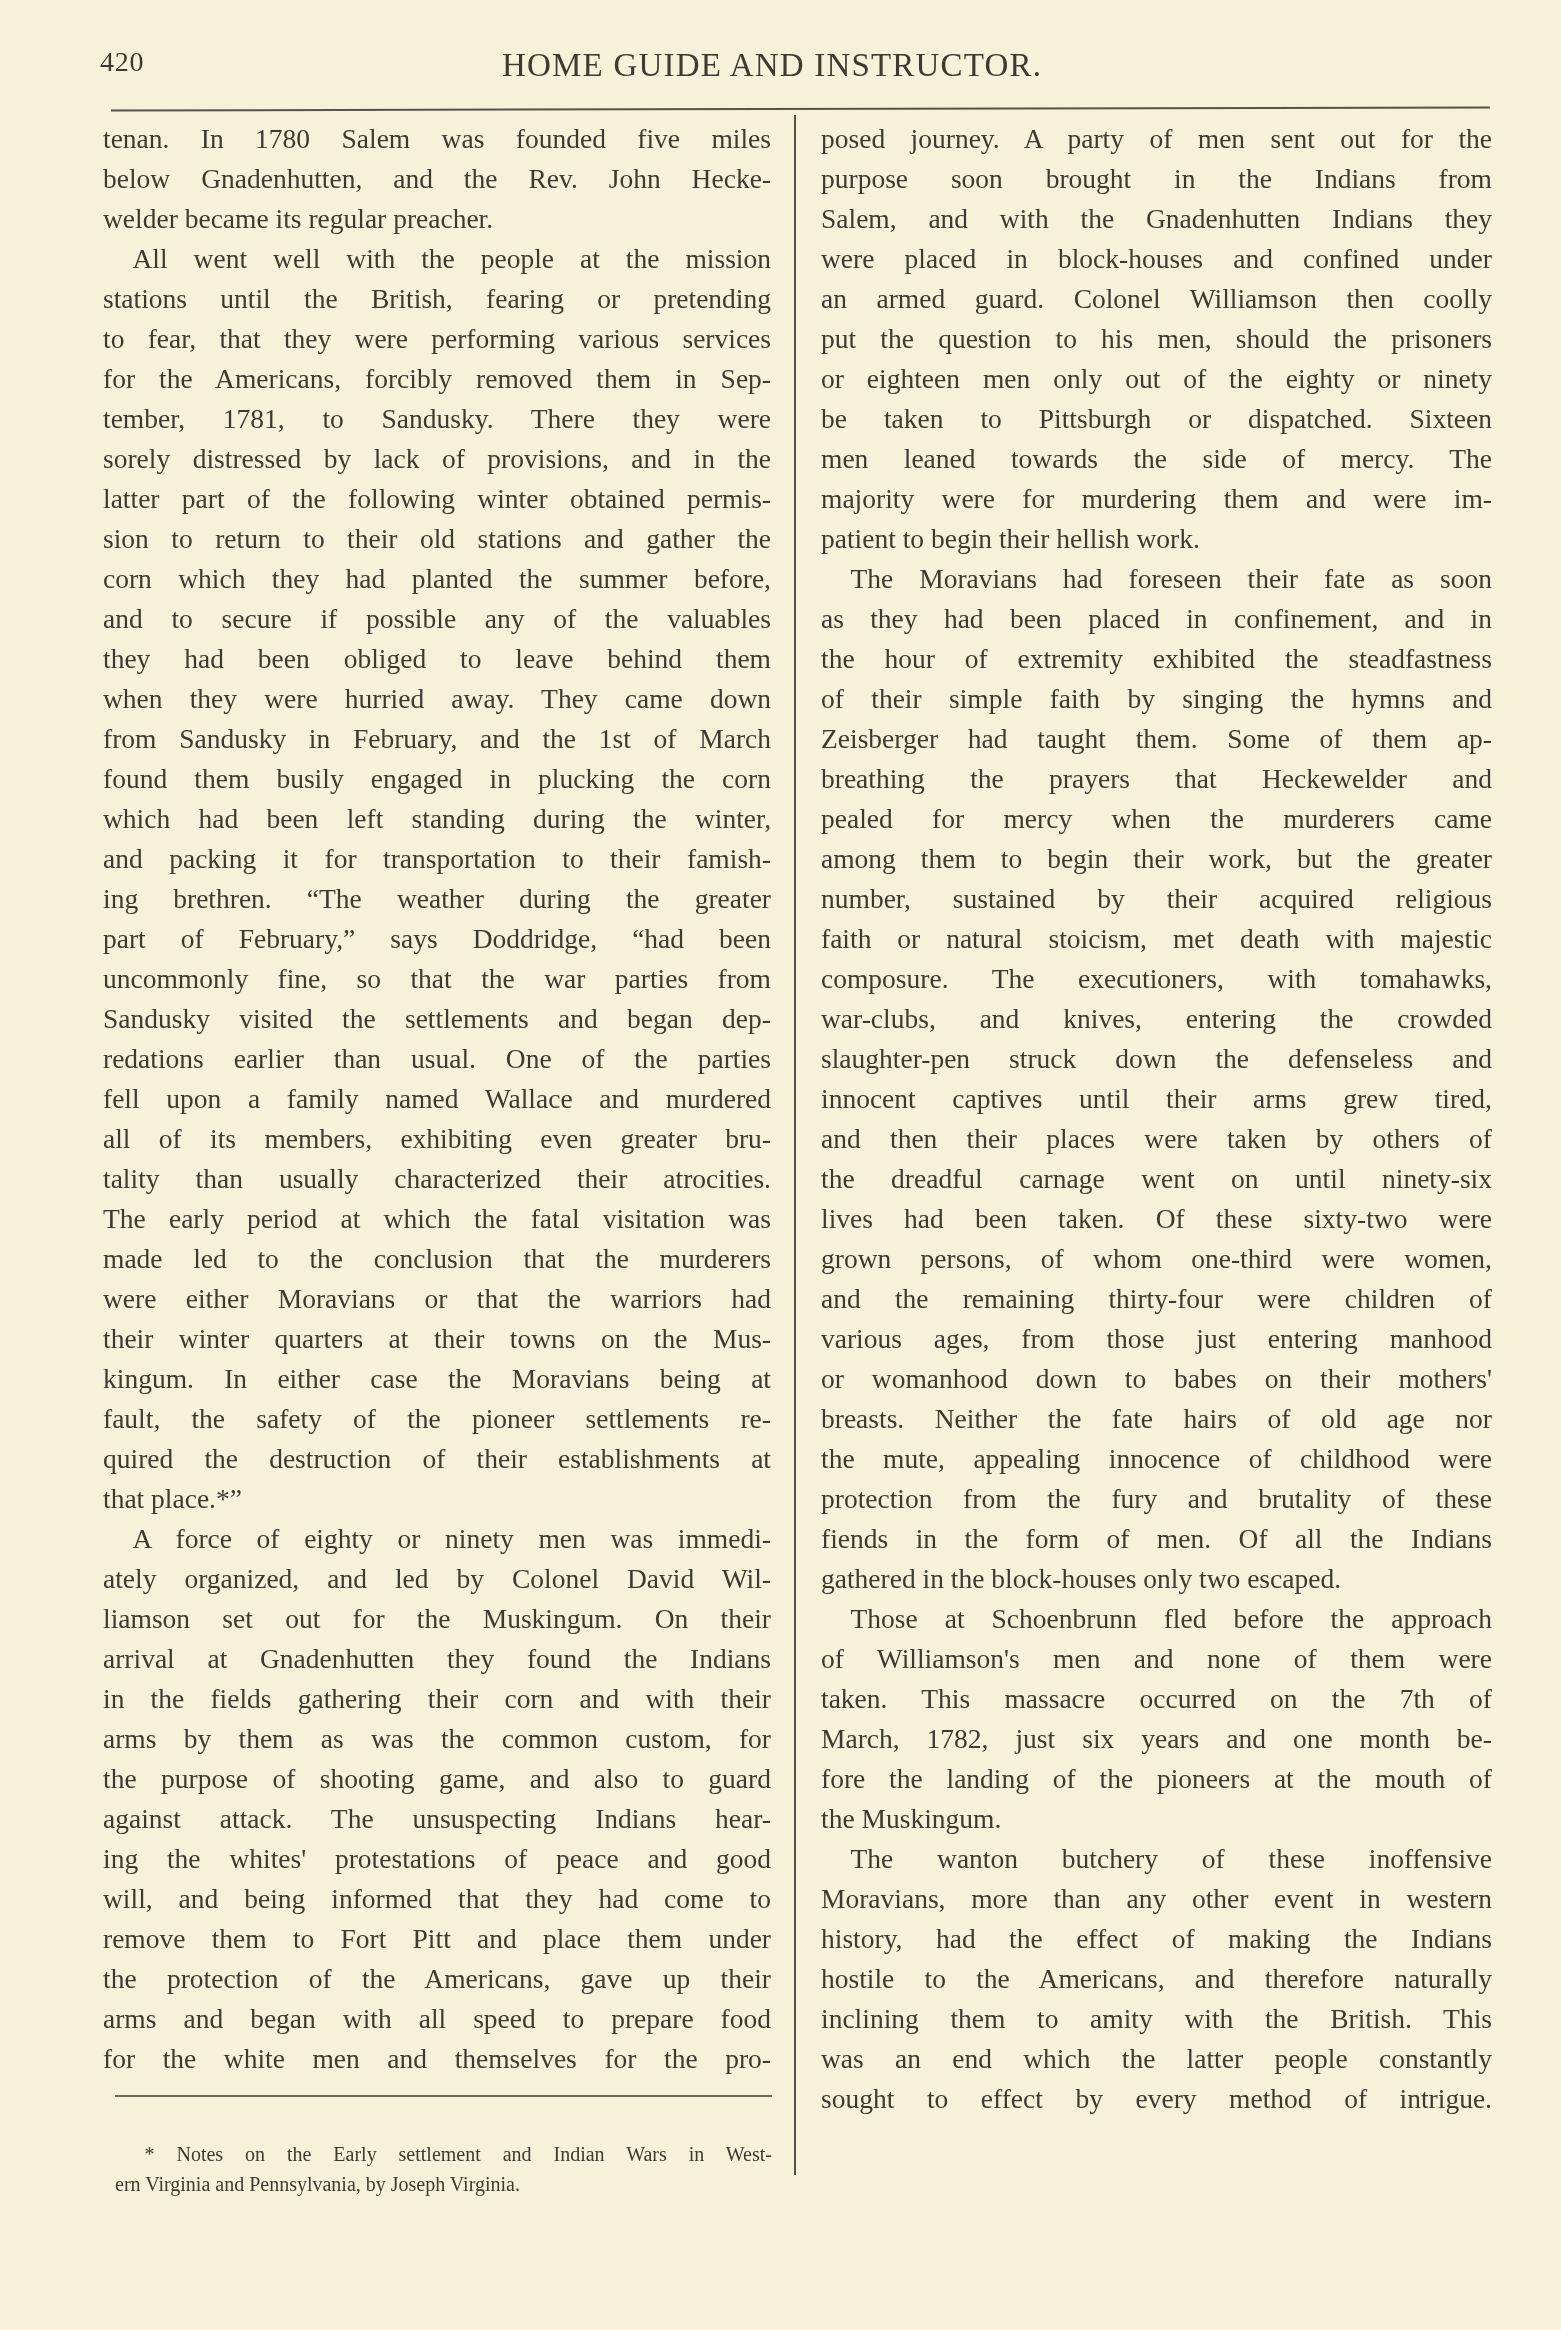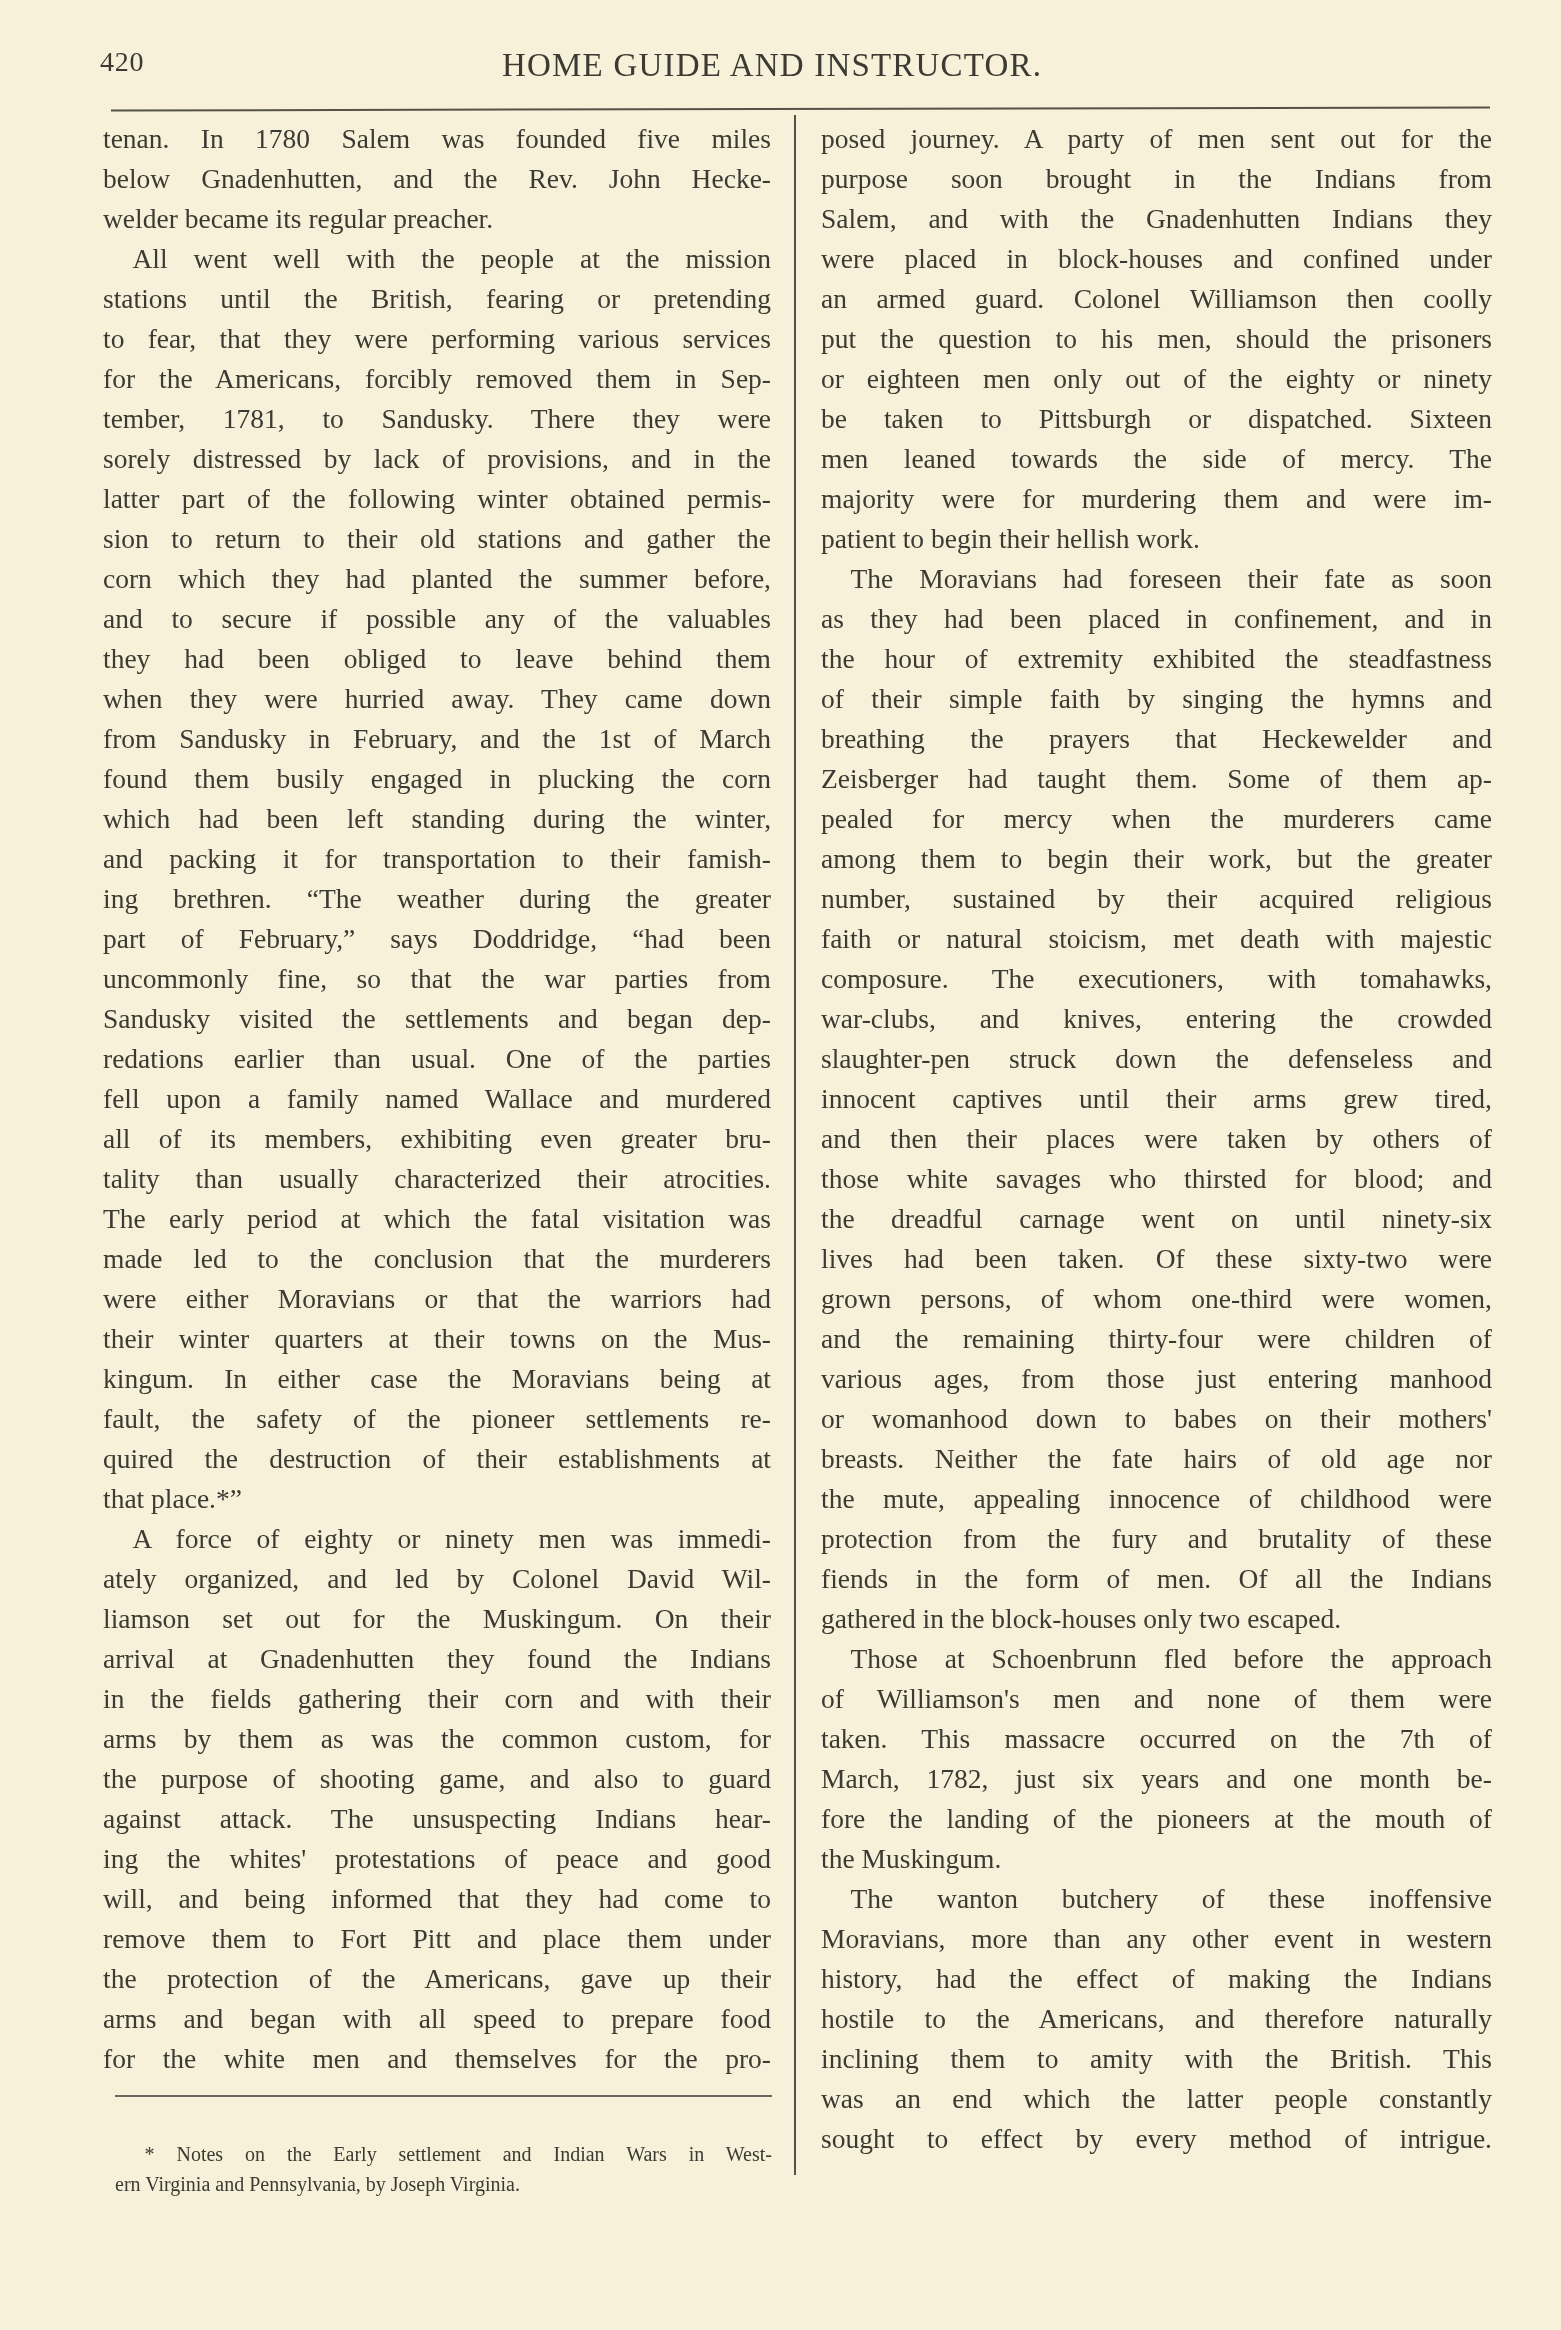--- a/index.html
+++ b/index.html
@@ -120,32 +120,31 @@
       <span class="line">put the question to his men, should the prisoners</span>
       <span class="line">or eighteen men only out of the eighty or ninety</span>
       <span class="line">be taken to Pittsburgh or dispatched.  Sixteen</span>
       <span class="line">men leaned towards the side of mercy.  The</span>
       <span class="line">majority were for murdering them and were im-</span>
       <span class="line last">patient to begin their hellish work.</span>
       <span class="line indent">The Moravians had foreseen their fate as soon</span>
       <span class="line">as they had been placed in confinement, and in</span>
       <span class="line">the hour of extremity exhibited the steadfastness</span>
       <span class="line">of their simple faith by singing the hymns and</span>
+      <span class="line">Zeisberger had taught them.  Some of them ap-</span>
       <span class="line">breathing the prayers that Heckewelder and</span>
-      <span class="line">Zeisberger had taught them.  Some of them ap-</span>
       <span class="line">pealed for mercy when the murderers came</span>
       <span class="line">among them to begin their work, but the greater</span>
       <span class="line">number, sustained by their acquired religious</span>
       <span class="line">faith or natural stoicism, met death with majestic</span>
       <span class="line">composure.  The executioners, with tomahawks,</span>
       <span class="line">war-clubs, and knives, entering the crowded</span>
       <span class="line">slaughter-pen struck down the defenseless and</span>
       <span class="line">innocent captives until their arms grew tired,</span>
       <span class="line">and then their places were taken by others of</span>
-      <span class="line">those white savages who thirsted for blood; and</span>
       <span class="line">the dreadful carnage went on until ninety-six</span>
       <span class="line">lives had been taken.  Of these sixty-two were</span>
       <span class="line">grown persons, of whom one-third were women,</span>
       <span class="line">and the remaining thirty-four were children of</span>
       <span class="line">various ages, from those just entering manhood</span>
       <span class="line">or womanhood down to babes on their mothers'</span>
       <span class="line">breasts.  Neither the fate hairs of old age nor</span>
       <span class="line">the mute, appealing innocence of childhood were</span>
       <span class="line">protection from the fury and brutality of these</span>
       <span class="line">fiends in the form of men.  Of all the Indians</span>

